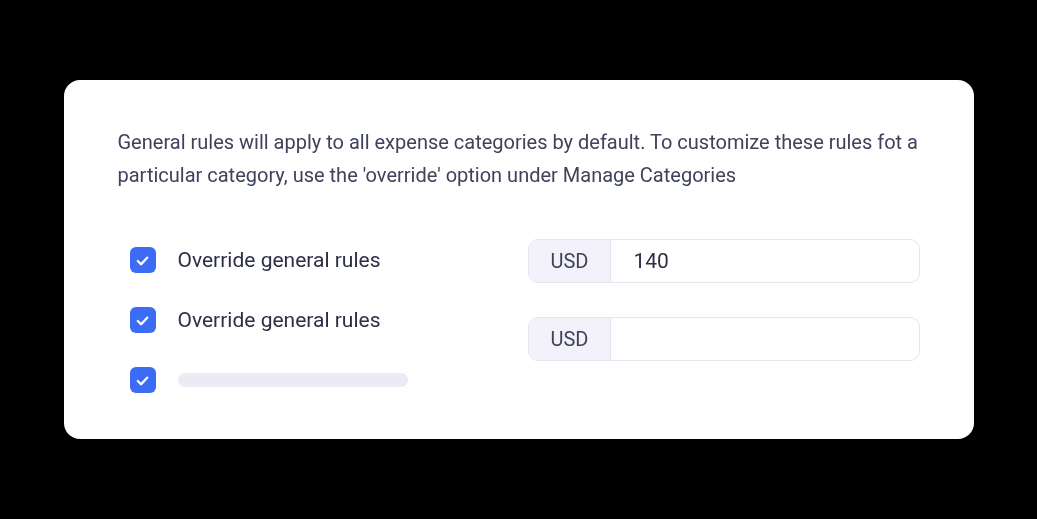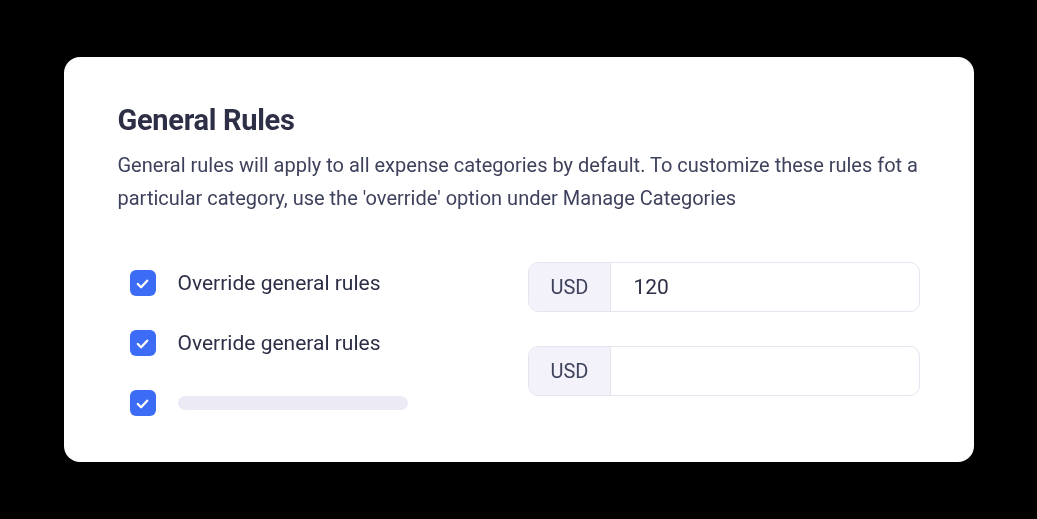--- a/index.html
+++ b/index.html
@@ -82,21 +82,21 @@
       width: 230px;
       height: 14px;
       background: #eceaf4;
       border-radius: 7px;
     }
     .currency-input {
       display: flex;
       border: 1px solid #e6e4ef;
       border-radius: 10px;
       overflow: hidden;
-      height: 50px;
+      height: 44px;
       align-items: stretch;
     }
     .currency-prefix {
       background: #f3f2fa;
       padding: 0 22px;
       display: flex;
       align-items: center;
       font-size: 20px;
       color: #3e425c;
       border-right: 1px solid #e6e4ef;
@@ -107,21 +107,20 @@
       align-items: center;
       font-size: 21px;
       color: #2c2f45;
       flex: 1;
     }
   </style>
 </head>
 <body>
 
 <div class="card">
-  <h2 class="title">General Rules</h2>
   <p class="description">General rules will apply to all expense categories by default. To customize these rules fot a particular category, use the 'override' option under Manage Categories</p>
 
   <div class="content-row">
     <div class="left-col">
 
       <div class="check-item">
         <div class="checkbox">
           <svg viewBox="0 0 16 16" fill="none">
             <path d="M3 8.5L6.5 12L13 5" stroke="#fff" stroke-width="2.5" stroke-linecap="round" stroke-linejoin="round"></path>
           </svg>
@@ -146,21 +145,21 @@
         </div>
         <div class="placeholder-bar"></div>
       </div>
 
     </div>
 
     <div class="right-col">
 
       <div class="currency-input">
         <div class="currency-prefix">USD</div>
-        <div class="currency-value">120</div>
+        <div class="currency-value">140</div>
       </div>
 
       <div class="currency-input">
         <div class="currency-prefix">USD</div>
       </div>
 
     </div>
   </div>
 </div>
 

